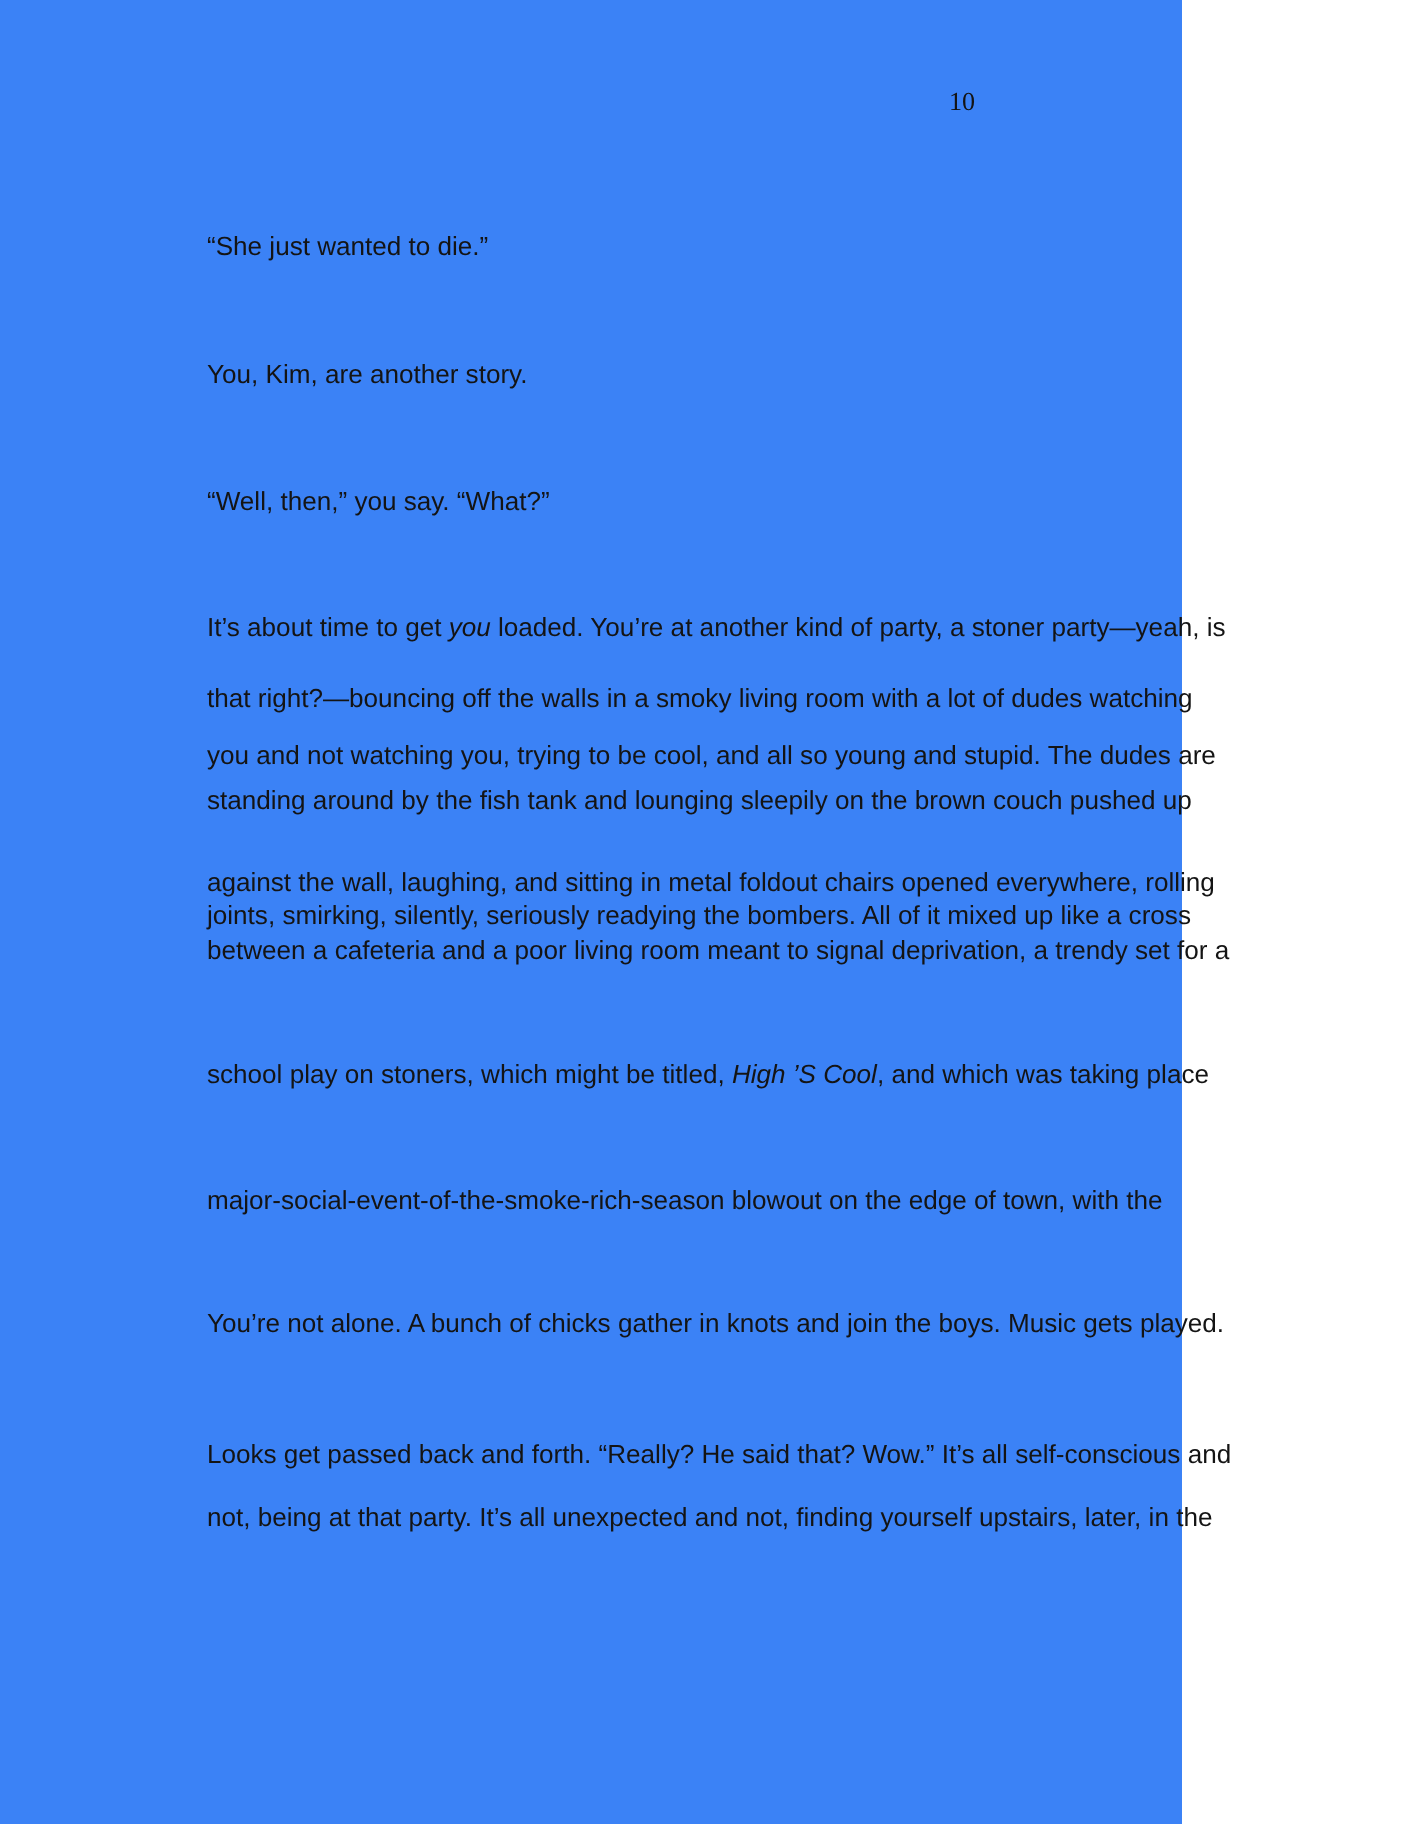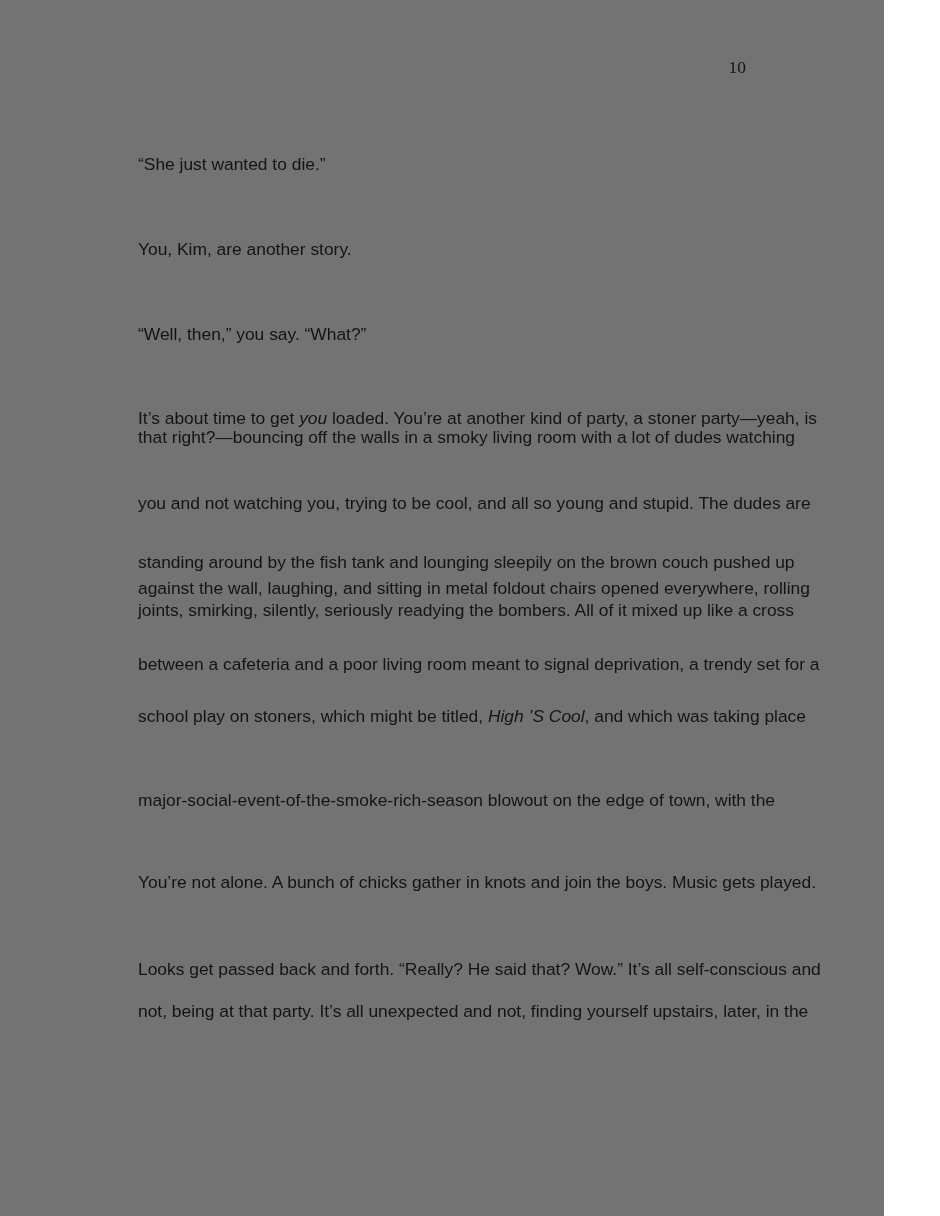--- a/index.html
+++ b/index.html
@@ -1,17 +1,17 @@
 <!DOCTYPE html>
 <html><head>
 <meta charset="utf-8">
 <style>
   html, body { margin: 0; padding: 0; background: #ffffff; }
   body { width: 940px; height: 1216px; position: relative; overflow: hidden; }
-  .page { position: absolute; left: 0; top: 0; width: 884px; height: 1216px; background: #737373; }
+  .page { position: absolute; left: 0; top: 0; width: 788px; height: 1216px; background: #3b82f6; }
   .ln {
     position: absolute;
     left: 138px;
     font-family: Liberation Sans, sans-serif;
     font-size: 17.4px;
     line-height: 20px;
     color: #141414;
     white-space: nowrap;
   }
   .pnum {
@@ -39,36 +39,36 @@
     <span>You, Kim, are another story.</span>
   </div>
 
   <div class="ln" style="top:324px">
     <span>“Well, then,” you say. “What?”</span>
   </div>
 
   <div class="ln" style="top:408px">
     <span>It’s about time to get </span><i>you</i><span> loaded. You’re at another kind of party, a stoner party—yeah, is</span>
   </div>
-  <div class="ln" style="top:427px">
+  <div class="ln" style="top:455px">
     <span>that right?—bouncing off the walls in a smoky living room with a lot of dudes watching</span>
   </div>
   <div class="ln" style="top:493px">
     <span>you and not watching you, trying to be cool, and all so young and stupid. The dudes are</span>
   </div>
-  <div class="ln" style="top:552px">
+  <div class="ln" style="top:523px">
     <span>standing around by the fish tank and lounging sleepily on the brown couch pushed up</span>
   </div>
   <div class="ln" style="top:578px">
     <span>against the wall, laughing, and sitting in metal foldout chairs opened everywhere, rolling</span>
   </div>
   <div class="ln" style="top:600px">
     <span>joints, smirking, silently, seriously readying the bombers. All of it mixed up like a cross</span>
   </div>
-  <div class="ln" style="top:654px">
+  <div class="ln" style="top:623px">
     <span>between a cafeteria and a poor living room meant to signal deprivation, a trendy set for a</span>
   </div>
   <div class="ln" style="top:706px">
     <span>school play on stoners, which might be titled, </span><i>High ’S Cool</i><span>, and which was taking place</span>
   </div>
   <div class="ln" style="top:790px">
     <span>major-social-event-of-the-smoke-rich-season blowout on the edge of town, with the</span>
   </div>
 
   <div class="ln" style="top:872px">

